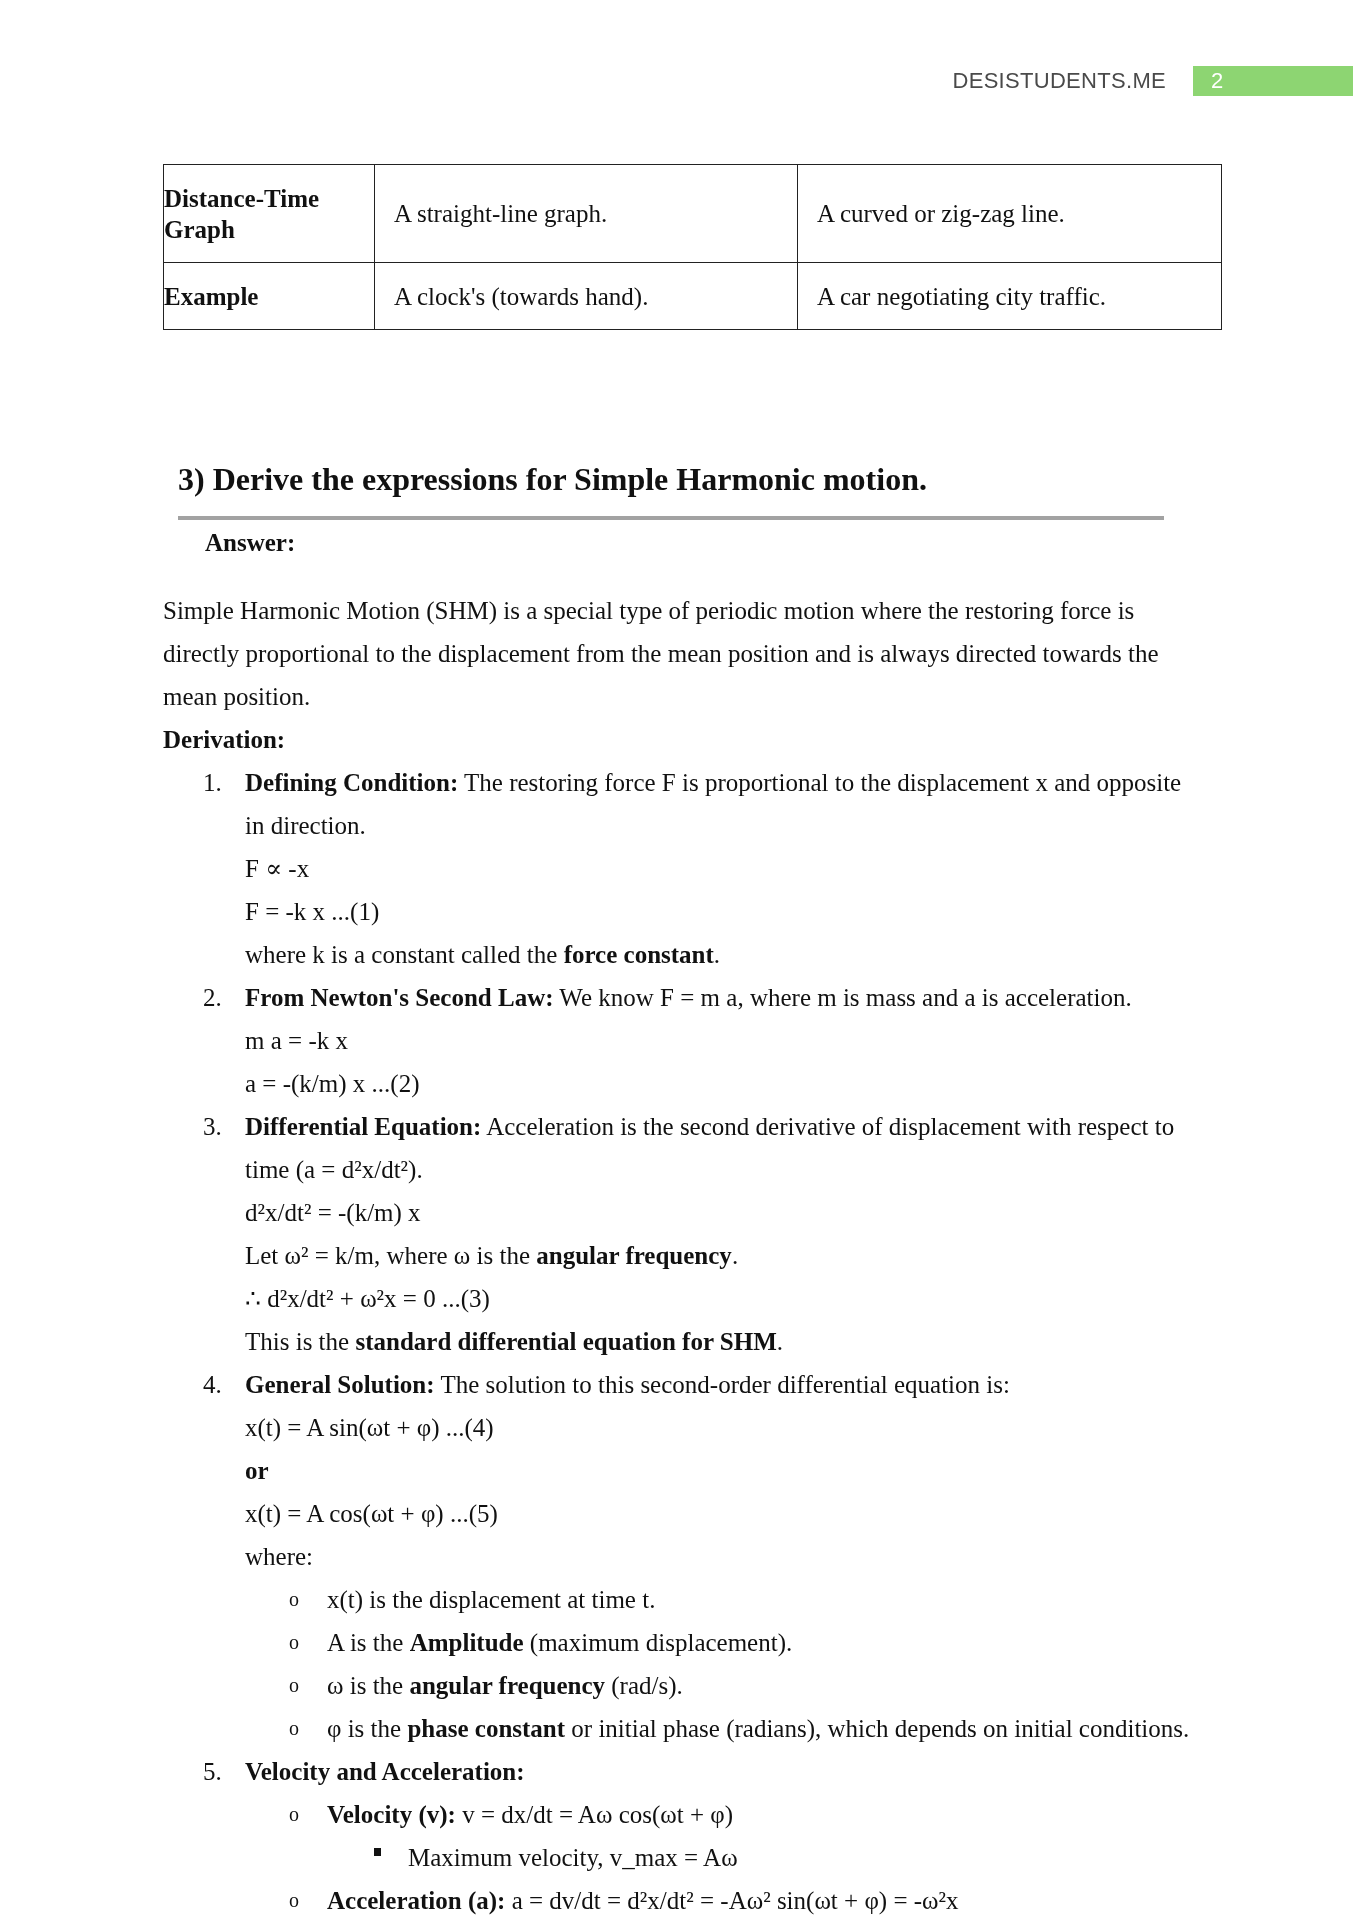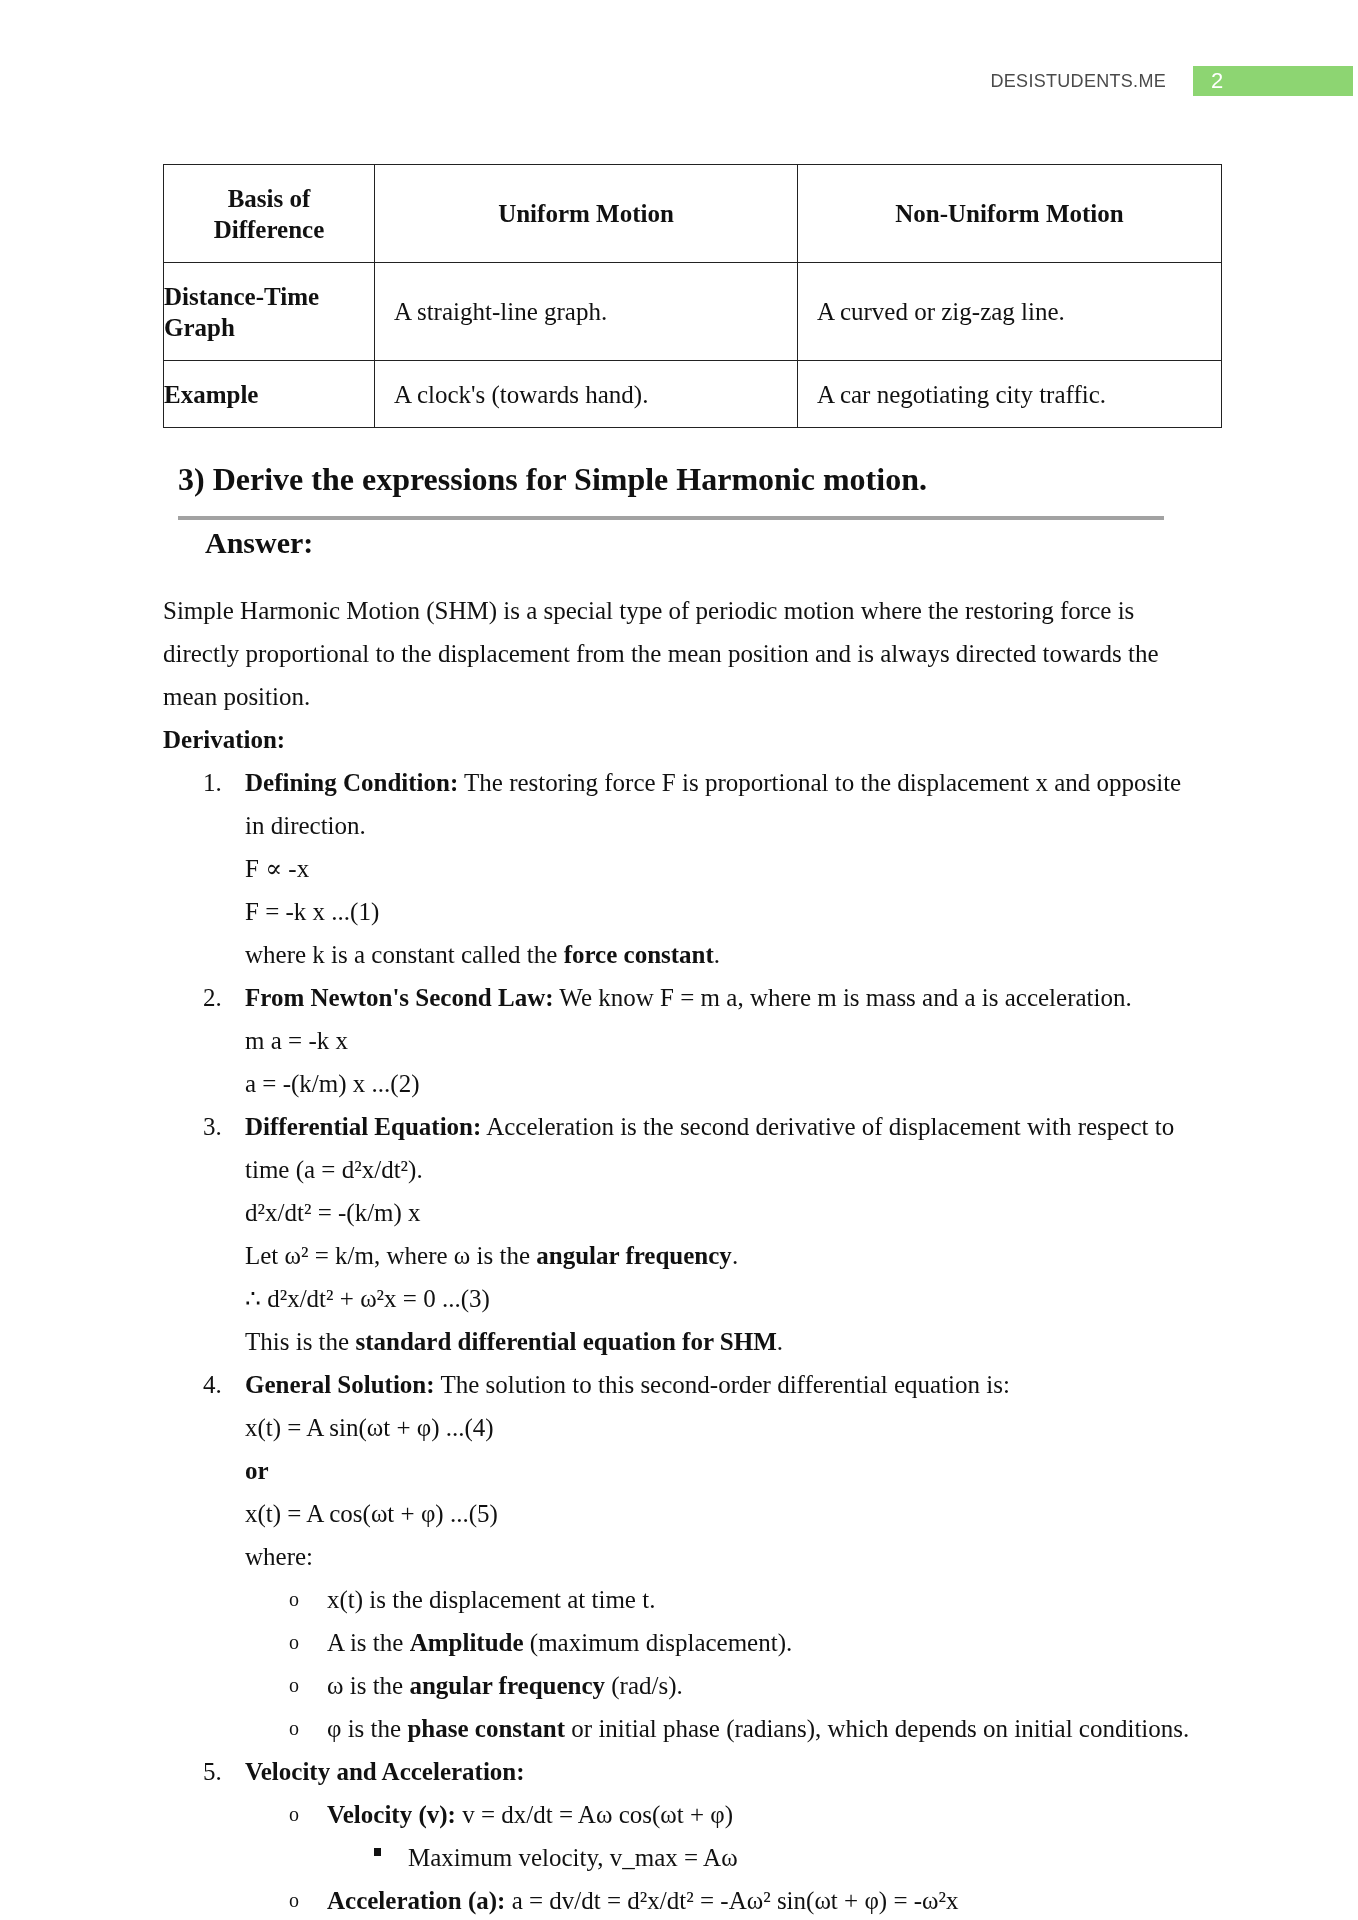--- a/index.html
+++ b/index.html
@@ -20,21 +20,21 @@
     top: 66px;
     left: 0;
     width: 1358px;
     height: 30px;
   }
   .site-name {
     position: absolute;
     right: 192px;
     top: 3px;
     font-family: "Liberation Sans", "DejaVu Sans", sans-serif;
-    font-size: 18px;
+    font-size: 22px;
     color: #4a4a4a;
     letter-spacing: 0.3px;
     font-variant: small-caps;
     line-height: 24px;
   }
   .page-num {
     position: absolute;
     left: 1193px;
     top: 0;
     width: 160px;
@@ -95,21 +95,21 @@
     left: 178px;
     top: 516px;
     width: 986px;
     height: 4px;
     background: #a2a2a2;
   }
   .answer-label {
     position: absolute;
     left: 205px;
     top: 527px;
-    font-size: 30px;
+    font-size: 25px;
     font-weight: bold;
     line-height: 32px;
   }
 
   
   .body-text {
     position: absolute;
     left: 163px;
     top: 589px;
     width: 1030px;
@@ -179,28 +179,20 @@
   <div class="page-num">2</div>
 </div>
 
 <table class="cmp-table">
   <colgroup>
     <col style="width:211px">
     <col style="width:423px">
     <col style="width:424px">
   </colgroup>
   <tbody>
-      <tr>
-    <th>
-      <span class="line">Basis of</span>
-      <span class="line">Difference</span>
-    </th>
-    <th>Uniform Motion</th>
-    <th>Non-Uniform Motion</th>
-  </tr>
   <tr class="r1">
     <td class="rowhead">
       <span class="line">Distance-Time</span>
       <span class="line">Graph</span>
     </td>
     <td class="cell">A straight-line graph.</td>
     <td class="cell">A curved or zig-zag line.</td>
   </tr>
   <tr class="r2">
     <td class="rowhead">Example</td>

